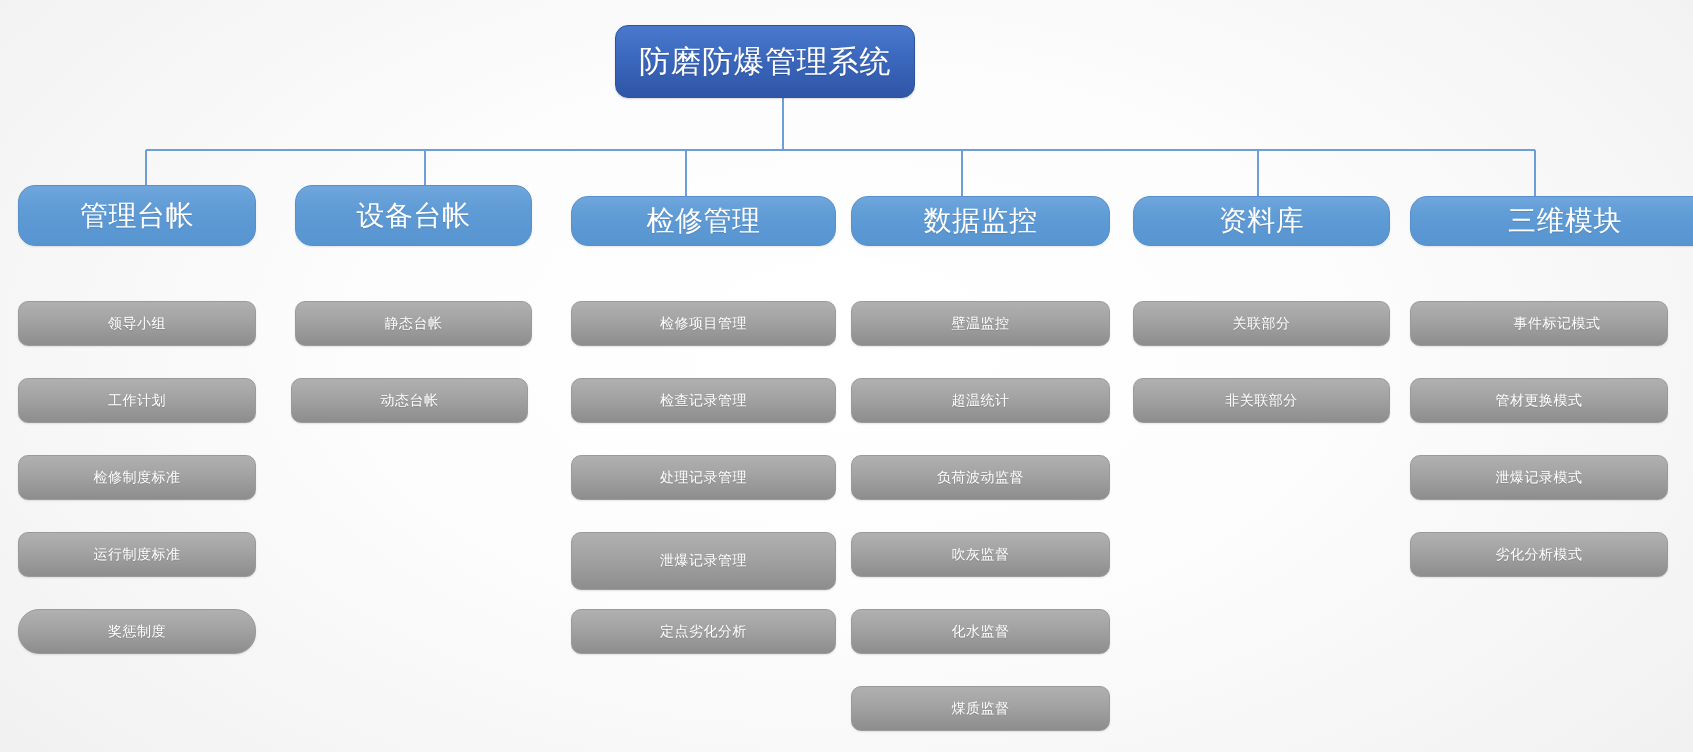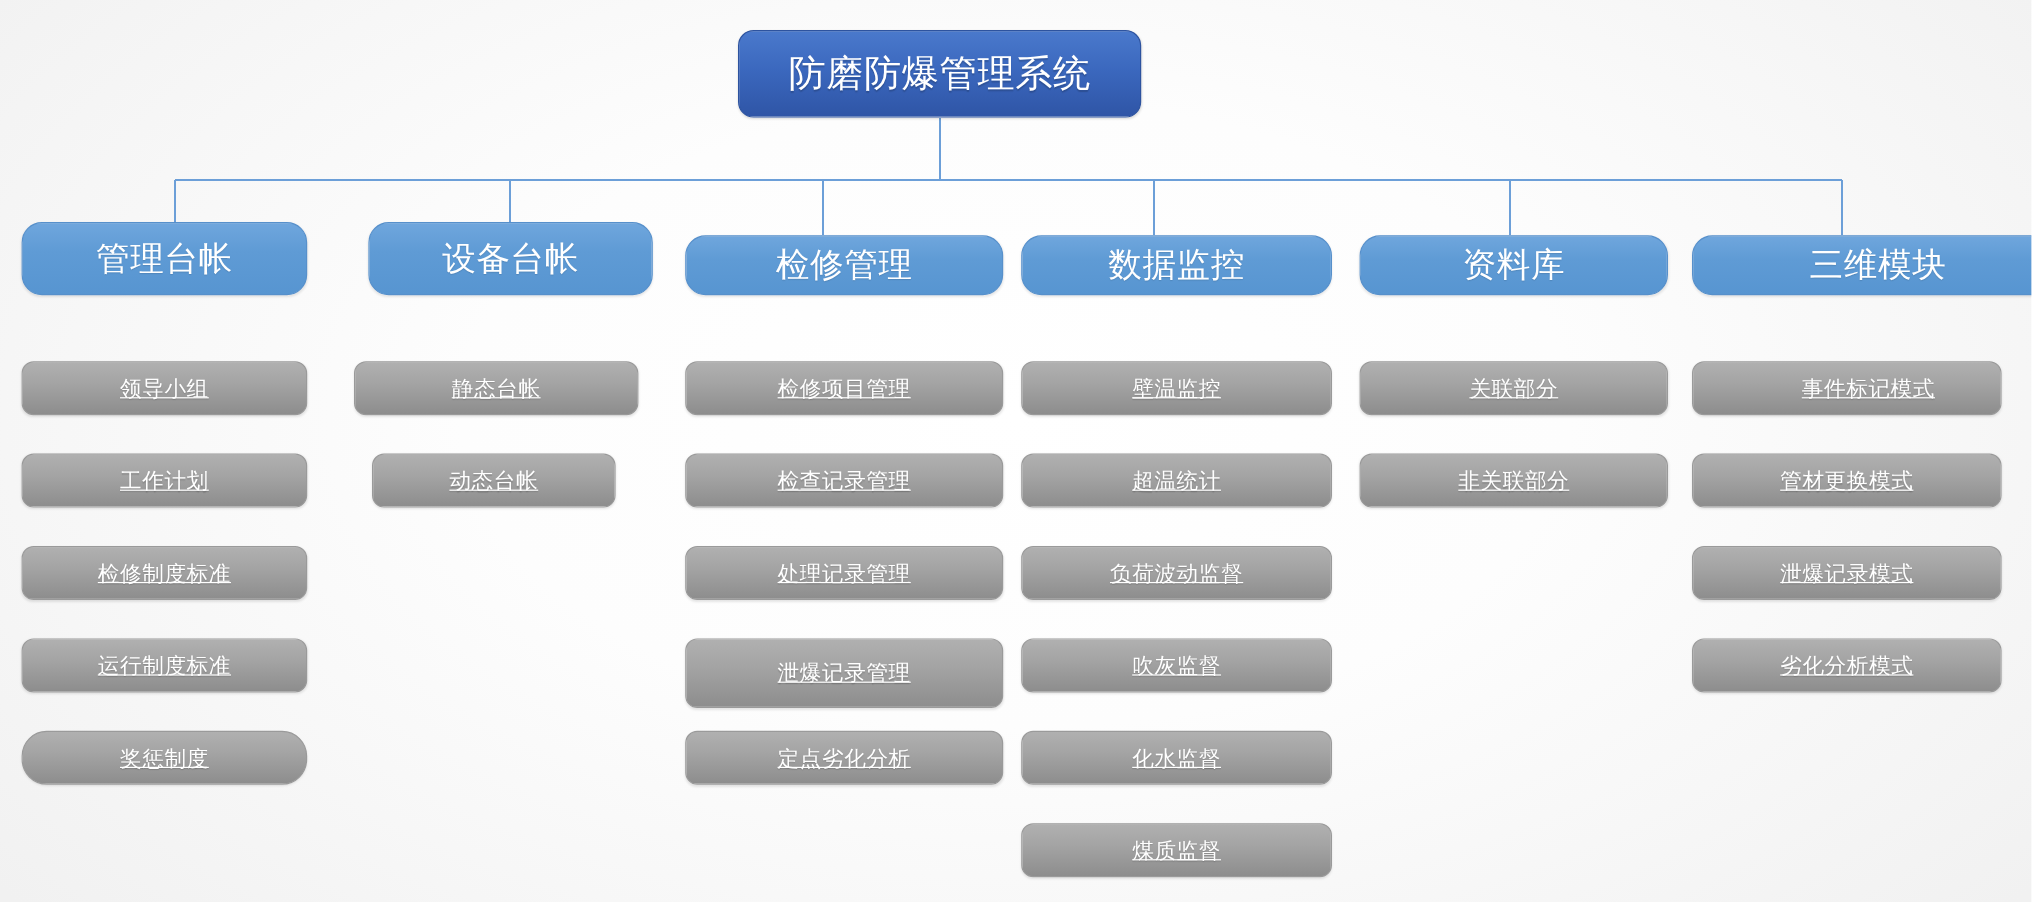--- a/index.html
+++ b/index.html
@@ -47,55 +47,54 @@
   .branch-node {
     border-radius: 17px;
     font-size: 28px;
     background: linear-gradient(to bottom, #6fa6dd 0%, #5f9bd5 40%, #5795d1 100%);
     border: 1px solid #5790cb;
     box-shadow: 0 1px 2px rgba(0,0,0,0.10);
     text-shadow: 0 1px 1px rgba(0,0,0,0.12);
   }
   .leaf-node {
     border-radius: 10px;
-    font-size: 18px;
+    font-size: 14px;
     background: linear-gradient(to bottom, #b0b0b0 0%, #a4a4a4 40%, #8d8d8d 100%);
     border: 1px solid #9a9a9a;
     box-shadow: 0 1px 2px rgba(0,0,0,0.10);
     text-shadow: 0 1px 1px rgba(0,0,0,0.14);
-    text-decoration: underline;
   }
 </style>
 </head>
 <body>
 
 <div id="canvas">
 
   <svg id="connectors" viewBox="0 0 1693 752" xmlns="http://www.w3.org/2000/svg">
       <line x1="783" y1="98" x2="783" y2="150" stroke="#6c9fd8" stroke-width="1.6" shape-rendering="crispEdges"></line>
       <line x1="146" y1="150" x2="1535" y2="150" stroke="#6c9fd8" stroke-width="1.6" shape-rendering="crispEdges"></line>
       <line x1="146" y1="150" x2="146" y2="185" stroke="#6c9fd8" stroke-width="1.6" shape-rendering="crispEdges"></line>
       <line x1="425" y1="150" x2="425" y2="185" stroke="#6c9fd8" stroke-width="1.6" shape-rendering="crispEdges"></line>
       <line x1="686" y1="150" x2="686" y2="196" stroke="#6c9fd8" stroke-width="1.6" shape-rendering="crispEdges"></line>
       <line x1="962" y1="150" x2="962" y2="196" stroke="#6c9fd8" stroke-width="1.6" shape-rendering="crispEdges"></line>
       <line x1="1258" y1="150" x2="1258" y2="196" stroke="#6c9fd8" stroke-width="1.6" shape-rendering="crispEdges"></line>
       <line x1="1535" y1="150" x2="1535" y2="196" stroke="#6c9fd8" stroke-width="1.6" shape-rendering="crispEdges"></line>
     </svg>
 
   <div id="nodes-layer">
-      <div class="node root-node" style="left: 615px; top: 25px; width: 336px; height: 73px;">防磨防爆管理系统</div>
+      <div class="node root-node" style="left: 615px; top: 25px; width: 300px; height: 73px;">防磨防爆管理系统</div>
       <div class="node branch-node" style="left: 18px; top: 185px; width: 238px; height: 61px;">管理台帐</div>
       <div class="node leaf-node" style="left: 18px; top: 301px; width: 238px; height: 45px;">领导小组</div>
       <div class="node leaf-node" style="left: 18px; top: 378px; width: 238px; height: 45px;">工作计划</div>
       <div class="node leaf-node" style="left: 18px; top: 455px; width: 238px; height: 45px;">检修制度标准</div>
       <div class="node leaf-node" style="left: 18px; top: 532px; width: 238px; height: 45px;">运行制度标准</div>
       <div class="node leaf-node" style="left: 18px; top: 609px; width: 238px; height: 45px; border-radius: 21px;">奖惩制度</div>
-      <div class="node branch-node" style="left: 295px; top: 185px; width: 237px; height: 61px; margin-left: 12px;">设备台帐</div>
+      <div class="node branch-node" style="left: 295px; top: 185px; width: 237px; height: 61px;">设备台帐</div>
       <div class="node leaf-node" style="left: 295px; top: 301px; width: 237px; height: 45px;">静态台帐</div>
-      <div class="node leaf-node" style="left: 310px; top: 378px; width: 203px; height: 45px;">动态台帐</div>
+      <div class="node leaf-node" style="left: 291px; top: 378px; width: 237px; height: 45px;">动态台帐</div>
       <div class="node branch-node" style="left: 571px; top: 196px; width: 265px; height: 50px;">检修管理</div>
       <div class="node leaf-node" style="left: 571px; top: 301px; width: 265px; height: 45px;">检修项目管理</div>
       <div class="node leaf-node" style="left: 571px; top: 378px; width: 265px; height: 45px;">检查记录管理</div>
       <div class="node leaf-node" style="left: 571px; top: 455px; width: 265px; height: 45px;">处理记录管理</div>
       <div class="node leaf-node" style="left: 571px; top: 532px; width: 265px; height: 58px;">泄爆记录管理</div>
       <div class="node leaf-node" style="left: 571px; top: 609px; width: 265px; height: 45px;">定点劣化分析</div>
       <div class="node branch-node" style="left: 851px; top: 196px; width: 259px; height: 50px;">数据监控</div>
       <div class="node leaf-node" style="left: 851px; top: 301px; width: 259px; height: 45px;">壁温监控</div>
       <div class="node leaf-node" style="left: 851px; top: 378px; width: 259px; height: 45px;">超温统计</div>
       <div class="node leaf-node" style="left: 851px; top: 455px; width: 259px; height: 45px;">负荷波动监督</div>

